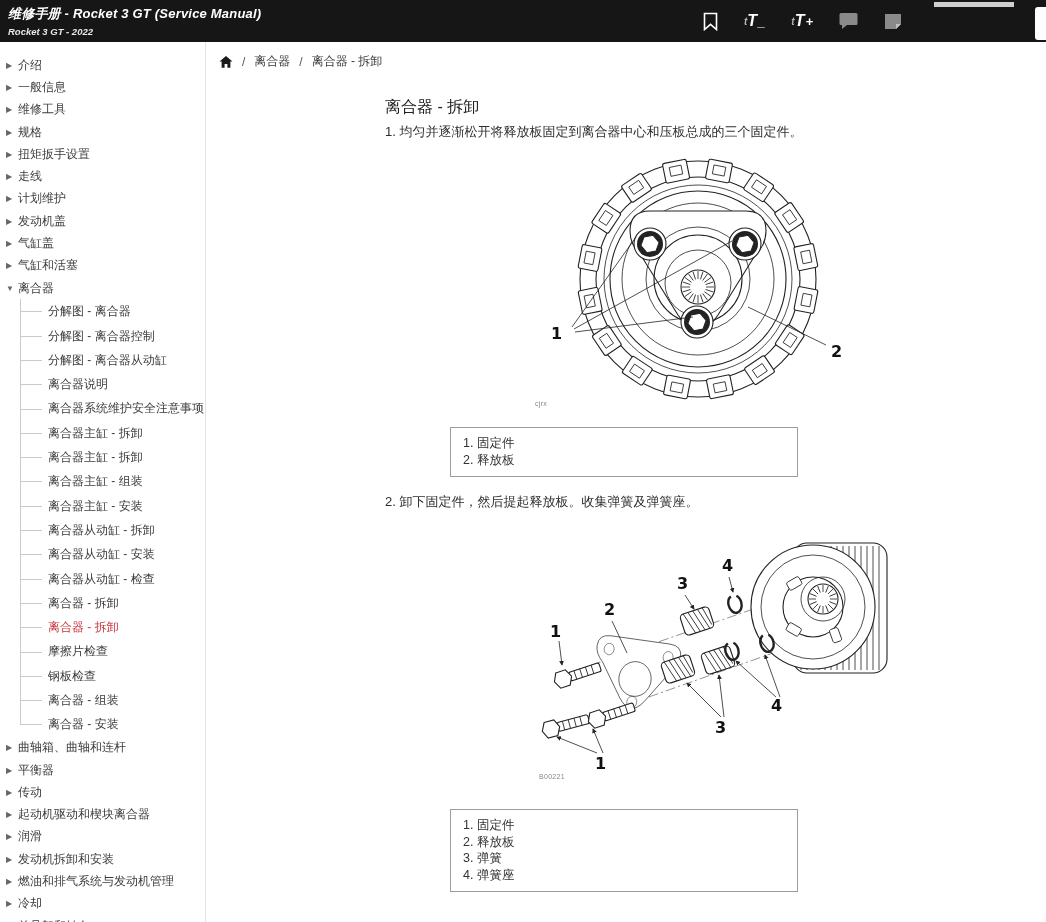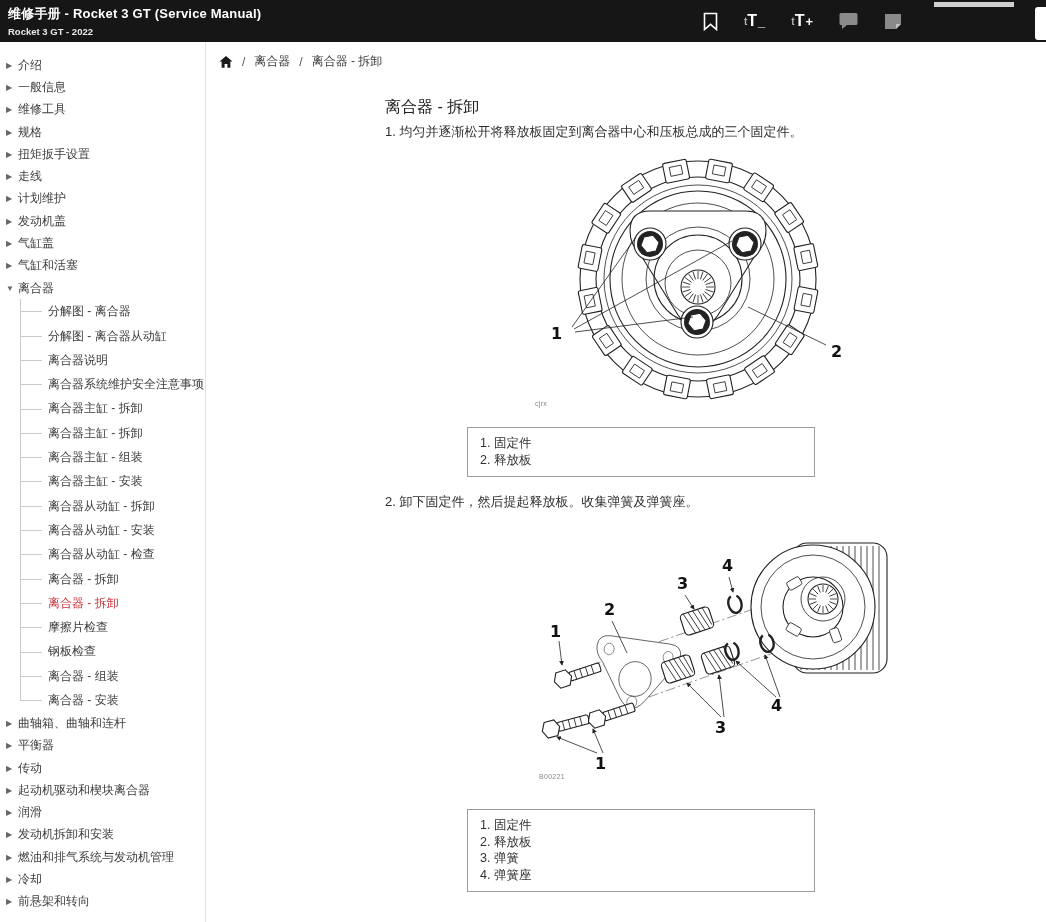--- a/index.html
+++ b/index.html
@@ -1,21 +1,21 @@
 <!DOCTYPE html>
 <html><head>
 <meta charset="utf-8">
 <style>
   * { margin:0; padding:0; box-sizing:border-box; }
   html,body { width:1046px; height:922px; overflow:hidden; background:#fff;
     font-family:"Liberation Sans", sans-serif; }
 
   
   .header { position:absolute; top:0; left:0; width:1046px; height:42px;
-    background:#161616; color:#fff; display:flex; align-items:center; }
+    background:#161616; color:#fff; display:flex; align-items:center;font-style:italic; }
   .header-titles { padding-left:8px; }
   .header-title { font-size:13px; font-weight:700; letter-spacing:.2px; }
   .header-subtitle { font-size:9.5px; font-weight:700; margin-top:3px; color:#e8e8e8; }
   .header-right { margin-left:auto; display:flex; align-items:center; gap:26px; padding-right:40px; }
   .hicon { display:flex; align-items:center; cursor:pointer; }
   .tt-small { font-size:10px; color:#b5b5b5; font-weight:700; }
   .tt-big { font-size:16px; color:#fff; font-weight:700; }
   .tt-sign { font-size:13px; color:#fff; font-weight:700; margin-left:1px; }
   .tabs { display:flex; gap:34px; margin-left:14px;flex-direction:column; }
   .tab { font-size:12px; color:#f0f0f0; position:relative; padding:12px 2px; cursor:pointer; }
@@ -42,21 +42,21 @@
   
   .main { position:absolute; top:42px; left:206px; width:840px; height:880px;
     overflow:hidden; background:#fff; }
   .breadcrumb { display:flex; align-items:center; font-size:12px; color:#3a3a3a;
     padding:11px 0 0 13px; }
   .crumb-sep { margin:0 9px; color:#555; }
   .content { margin-left:179px; padding-right:40px; }
   .page-title { font-size:16px; font-weight:500; color:#222; margin-top:27px; }
   .step { font-size:13px; color:#2e2e2e; margin-top:5px; line-height:18px; }
   .figure { margin-left:150px; margin-top:16px; }
-  .legend { width:348px; margin-left:82px; margin-top:14px; border:1px solid #9c9c9c;
+  .legend { width:348px; margin-left:65px; margin-top:14px; border:1px solid #9c9c9c;
     padding:7px 12px 8px 12px; }
   .legend div { font-size:12.5px; color:#333; line-height:16.5px; }
   svg text.lbl { font-weight:700; font-size:16px; fill:#111; font-family:"DejaVu Sans", sans-serif; }
   svg text.cap { font-size:7px; fill:#888; letter-spacing:.3px; }
   .ln { fill:none; stroke:#222; stroke-width:1.1; }
   .lnt { fill:none; stroke:#222; stroke-width:.8; }
   .f-white { fill:#fff; }
   .f-none { fill:none; }
 </style>
 </head>
@@ -143,20 +143,21 @@
       <li>
         <span class="tri">▶</span>
         <span>气缸和活塞</span>
       </li>
       <li>
         <span class="tri">▼</span>
         <span>离合器</span>
       </li>
       <ul class="sub">
         <li>分解图 - 离合器</li>
+        <li>分解图 - 离合器控制</li>
         <li>分解图 - 离合器从动缸</li>
         <li>离合器说明</li>
         <li>离合器系统维护安全注意事项</li>
         <li>离合器主缸 - 拆卸</li>
         <li>离合器主缸 - 拆卸</li>
         <li>离合器主缸 - 组装</li>
         <li>离合器主缸 - 安装</li>
         <li>离合器从动缸 - 拆卸</li>
         <li>离合器从动缸 - 安装</li>
         <li>离合器从动缸 - 检查</li>

